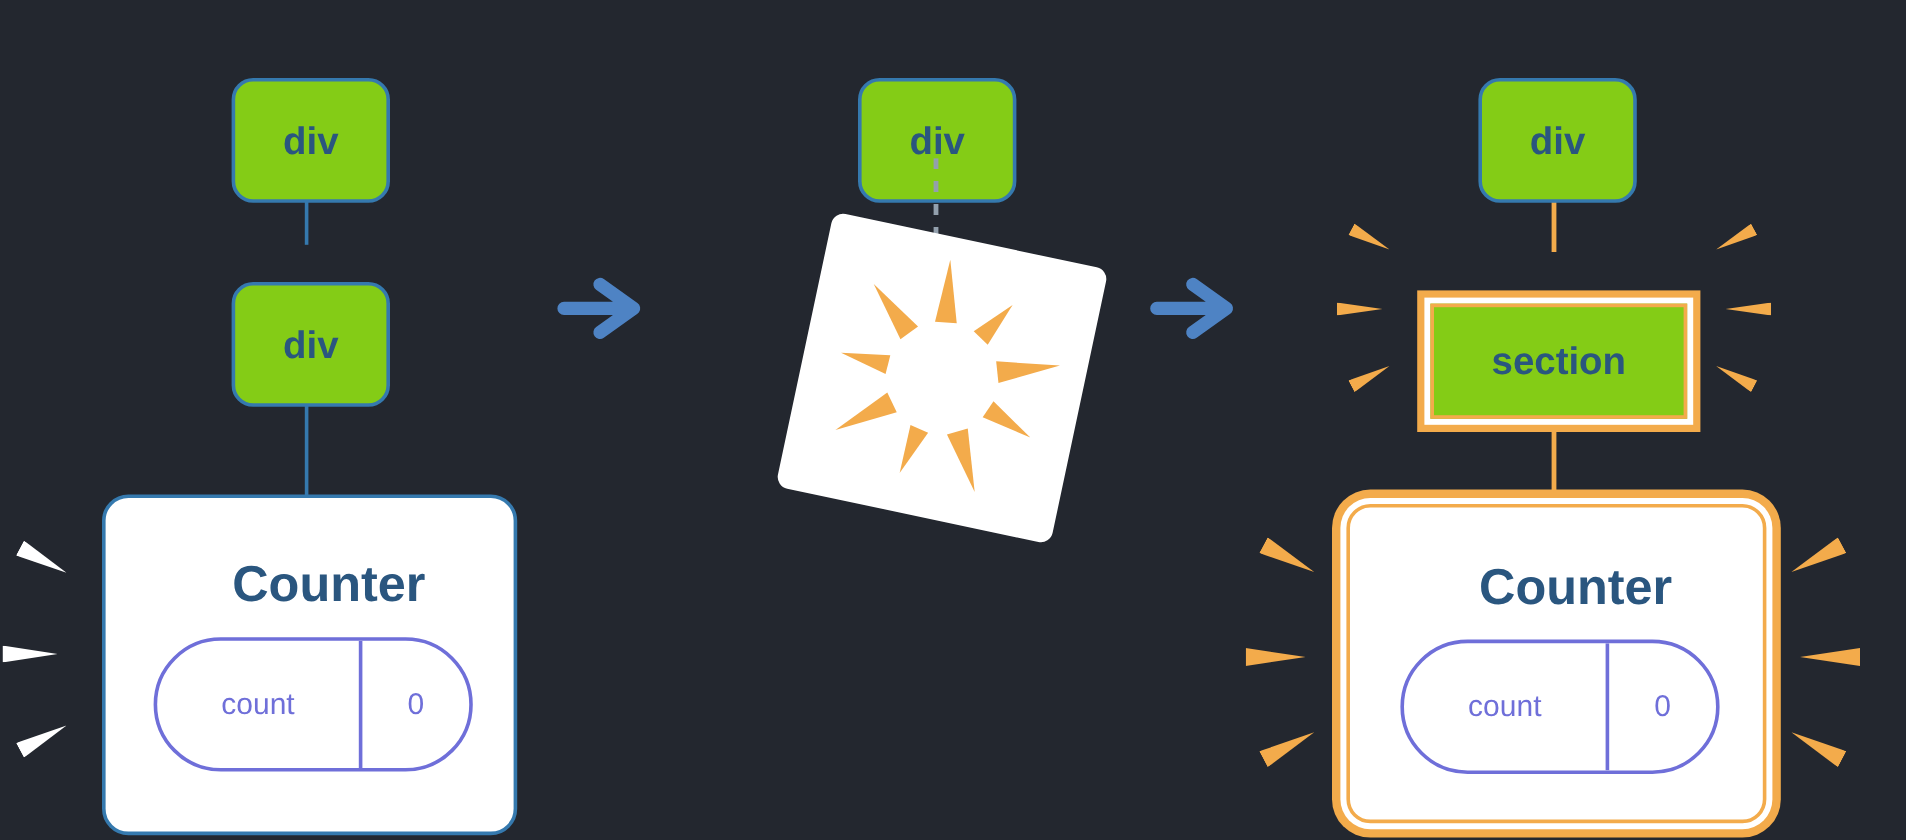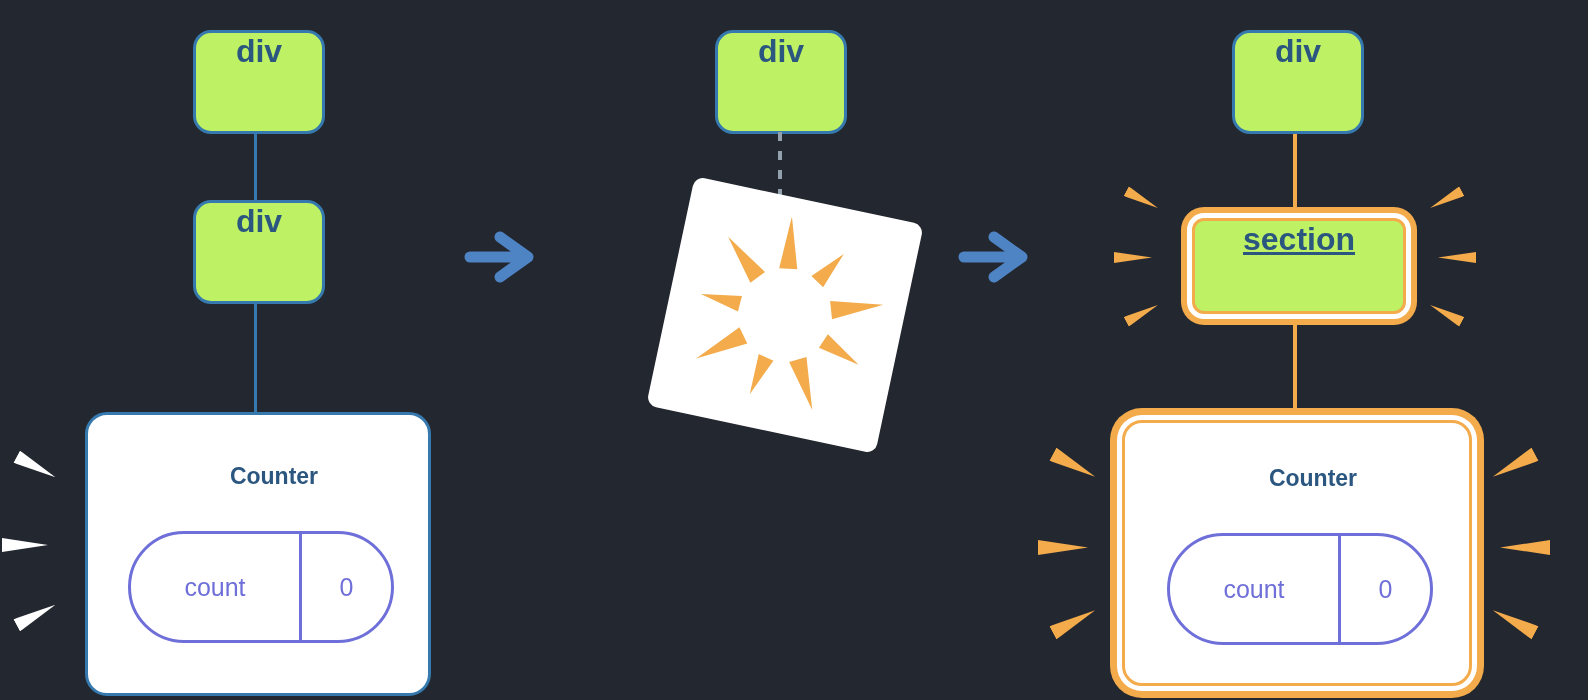--- a/index.html
+++ b/index.html
@@ -1,51 +1,50 @@
 <!DOCTYPE html>
 <html><head>
 <meta charset="utf-8">
 <style>
   html,body{margin:0;padding:0;background:#23272f;}
   .canvas{
     position:relative;width:1588px;height:700px;background:#23272f;
     font-family:"Liberation Sans",sans-serif;overflow:hidden;
   }
   .node{
-    position:absolute;background:#bef264;border:3px solid #3579ae;border-radius:18px;
-    display:flex;justify-content:center;
-    color:#2a567f;font-size:32px;font-weight:600;
+    position:absolute;background:#84cc16;border:3px solid #3579ae;border-radius:18px;
+    display:flex;align-items:center;justify-content:center;
+    color:#2a567f;font-size:32px;font-weight:600;margin-top:35px;
   }
   .counter{
     position:absolute;background:#fff;border:3px solid #3579ae;border-radius:22px;
   }
   .counter-title{
     position:absolute;left:0;right:0;text-align:center;
-    color:#2a567f;font-size:23px;font-weight:600;margin-left:32px;
+    color:#2a567f;font-size:42px;font-weight:600;margin-left:32px;
   }
   .pill{
     position:absolute;background:#fff;border:3px solid #6f6fd9;border-radius:60px;
     display:flex;overflow:hidden;
   }
   .pill .cell{
     display:flex;align-items:center;justify-content:center;
     color:#6f6fd9;font-size:25px;
   }
   .pill .cell.val{flex:1;}
   .pill-divider{width:3px;background:#6f6fd9;}
   .vline{position:absolute;width:3px;background:#3579ae;}
   .vline.orange{width:4px;background:#f3ab4b;}
   .dashline{
     position:absolute;width:4px;
     background:repeating-linear-gradient(180deg,#93a0ad 0 9px,transparent 9px 19px);
   }
   .hl{
-    border-color:#f3ab4b;border-radius:12px;
+    border-color:#f3ab4b;border-radius:0;
     box-shadow:0 0 0 5px #fff,0 0 0 11px #f3ab4b;
-    text-decoration:underline;
   }
   .hl-big{
     border-color:#f3ab4b;border-radius:20px;
     box-shadow:0 0 0 5px #fff,0 0 0 12px #f3ab4b;
   }
   .spark{position:absolute;}
   .spark.white{background:#ffffff;}
   .spark.orange{background:#f3ab4b;}
   .spark.apex-right{clip-path:polygon(0 0,100% 50%,0 100%);}
   .spark.apex-left{clip-path:polygon(0 50%,100% 0,100% 100%);}

